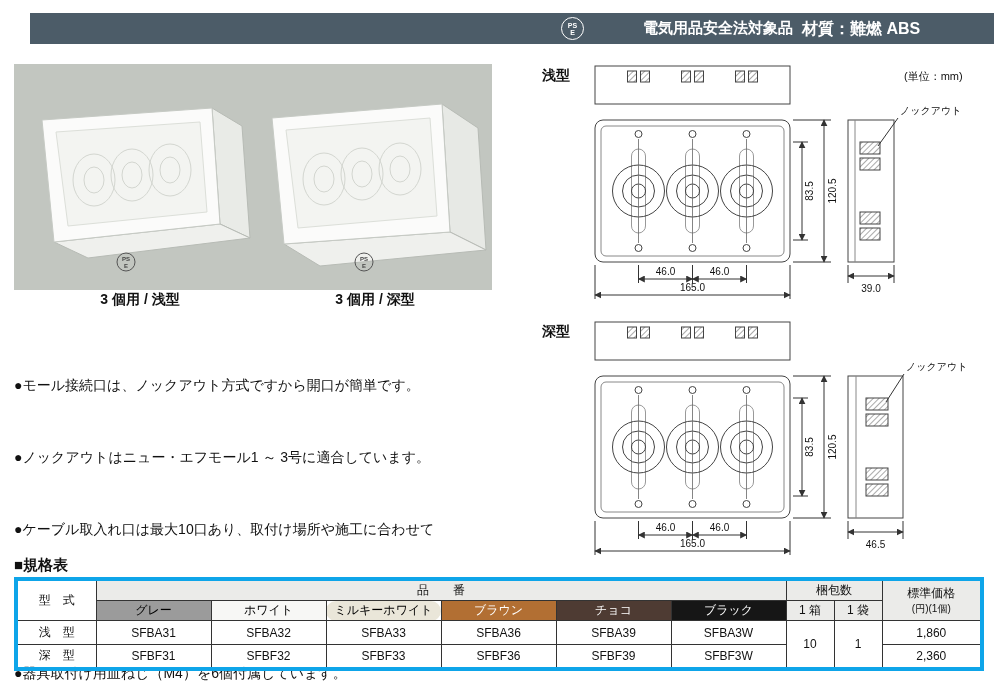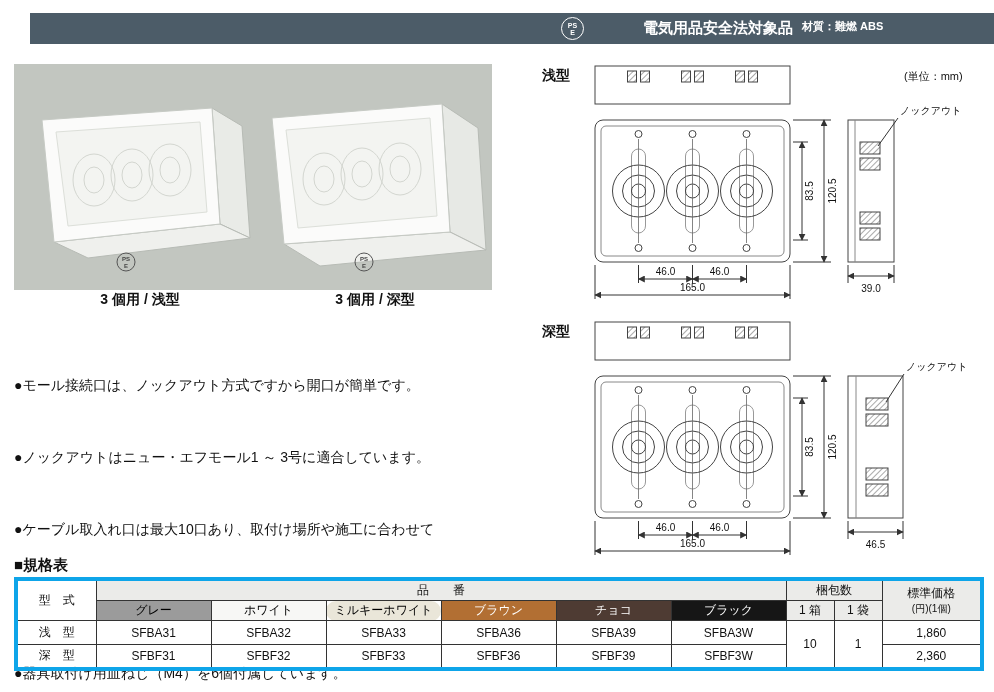--- a/index.html
+++ b/index.html
@@ -8,21 +8,21 @@
          font-family:"Liberation Sans","DejaVu Sans",sans-serif; overflow:hidden; }
   .abs { position:absolute; }
 
   
   .header-bar { left:30px; top:13px; width:964px; height:31px; background:#4c5c68; color:#fff; }
   .header-bar .title { position:absolute; left:16px; top:5px; font-size:16px; font-weight:bold; letter-spacing:1px; }
   .pse-badge { position:absolute; left:531px; top:4px; width:23px; height:23px; border:1.5px solid #fff;
                border-radius:50%; display:flex; flex-direction:column; align-items:center; justify-content:center;
                font-size:7px; line-height:7px; font-weight:bold; }
   .header-law { position:absolute; left:577px; top:6px; font-size:15px; font-weight:bold;margin-left:36px; }
-  .header-material { position:absolute; left:772px; top:6px; font-size:11px; font-weight:bold; }
+  .header-material { position:absolute; left:772px; top:6px; font-size:16px; font-weight:bold; }
 
   
   .caption { top:291px; width:170px; text-align:center; font-size:14px; font-weight:bold; }
   .cap1 { left:55px; } .cap2 { left:290px; }
 
   
   .features { left:14px; top:325px; width:510px; font-size:14px; line-height:24px; white-space:pre; }
 
   
   svg text { font-family:"Liberation Sans","DejaVu Sans",sans-serif; }

